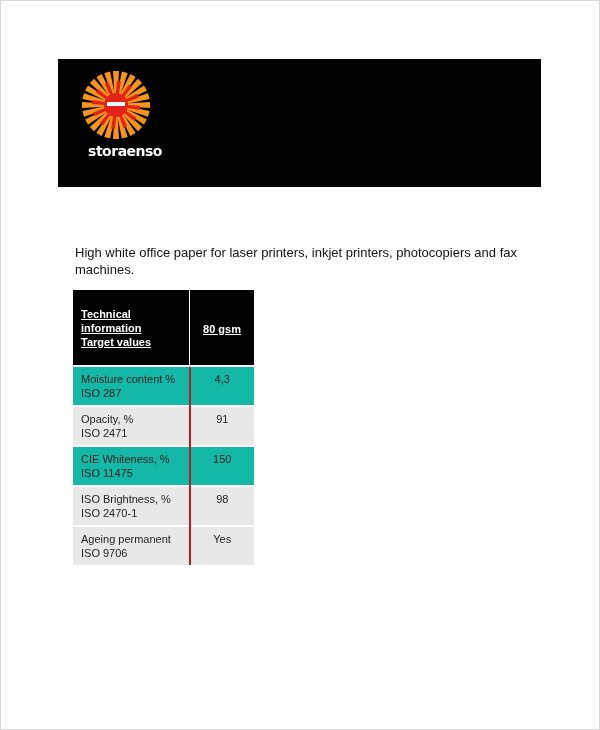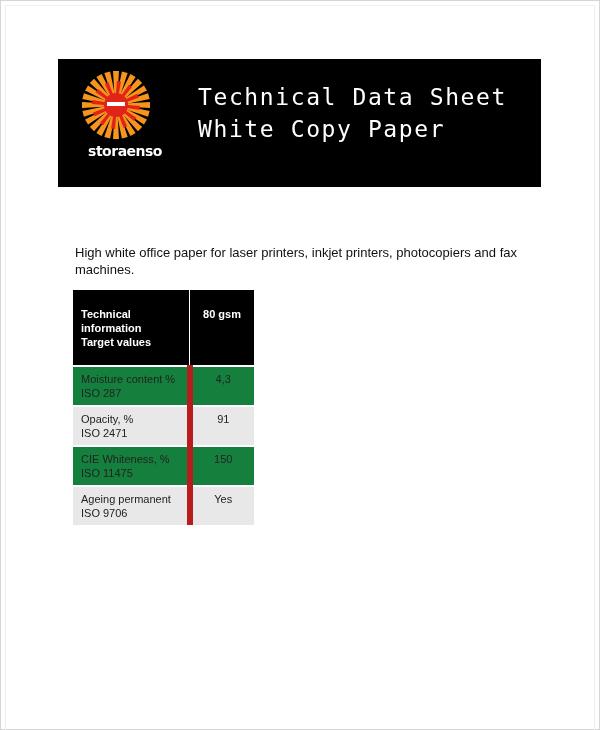--- a/index.html
+++ b/index.html
@@ -5,25 +5,25 @@
     html, body { margin:0; padding:0; background:#ffffff; }
     body { width:600px; height:730px; position:relative; overflow:hidden; font-family:"Liberation Sans", sans-serif; }
     .page-frame { position:absolute; left:0; top:0; width:598px; height:728px; border:1px solid #d6d6d6; }
     .page-inner { position:absolute; left:5px; top:5px; width:588px; height:724px; border-left:1px solid #f0f0f0; border-right:1px solid #f0f0f0; border-top:1px solid #f0f0f0; }
     .banner { position:absolute; left:58px; top:59px; width:483px; height:128px; background:#000; }
     .logo { position:absolute; left:12px; top:10px; width:90px; height:100px; }
     .logo-text { position:absolute; left:0px; top:74px; width:92px; text-align:right; color:#fff; font-family:"DejaVu Sans", sans-serif; font-size:14px; font-weight:bold; letter-spacing:-0.5px; }
     .title { position:absolute; left:140px; top:22px; color:#fff; font-family:"DejaVu Sans Mono", monospace; font-size:23px; line-height:32px; letter-spacing:1.6px; white-space:pre; }
     .desc { position:absolute; left:75px; top:244px; width:460px; font-size:13px; line-height:17px; color:#111; }
     table.spec { position:absolute; left:73px; top:290px; border-collapse:collapse; width:181px; font-size:11px; line-height:14px; }
-    table.spec th { background:#000; color:#fff; font-weight:bold; text-align:left; vertical-align:top; padding:17px 6px 16px 8px; }
-    table.spec th.val { text-align:center; padding:17px 4px 0 4px; width:56px; border-left:1px solid #fff; }
+    table.spec th { background:#000; color:#fff; font-weight:bold; text-align:left; vertical-align:top; padding:17px 6px 16px 8px;text-decoration:underline; }
+    table.spec th.val { text-align:center; padding:32px 4px 0 4px; width:56px; border-left:1px solid #fff; }
     table.spec td { vertical-align:top; padding:5px 6px 5px 8px; color:#222; border-top:2px solid #fff; }
-    table.spec td.val { text-align:center; border-left:6px solid #b91c1c; padding:5px 4px; }
-    table.spec tr.odd td { background:#15803d; }
+    table.spec td.val { text-align:center; border-left:2px solid #b91c1c; padding:5px 4px; }
+    table.spec tr.odd td { background:#14b8a6; }
     table.spec tr.even td { background:#e8e8e8; }
   </style>
 </head>
 <body>
 
 <div class="page-frame"></div>
 <div class="page-inner"></div>
 
 <div class="banner">
   <div class="logo">
@@ -68,22 +68,20 @@
           <polygon points="-2,-24 2,-24 1,0 -1,0" transform="rotate(277)"></polygon>
           <polygon points="-2,-24 2,-24 1,0 -1,0" transform="rotate(307)"></polygon>
           <polygon points="-2,-24 2,-24 1,0 -1,0" transform="rotate(337)"></polygon>
         </g>
         <circle r="12" fill="#e2231a"></circle>
         <rect x="-9" y="-3" width="18" height="4" fill="#ffffff"></rect>
       </g>
     </svg>
     <div class="logo-text">storaenso</div>
   </div>
-  <div class="title"><span>Technical Data Sheet</span>
-<span>White Copy Paper</span></div>
 </div>
 
 <div class="desc">High white office paper for laser printers, inkjet printers, photocopiers and fax machines.</div>
 
 <table class="spec">
   <thead>
     <tr>
       <th>
         <div>Technical</div>
         <div>information</div>
@@ -109,19 +107,26 @@
     </tr>
     <tr class="odd">
       <td>
           <div>CIE Whiteness, %</div>
           <div>ISO 11475</div>
         </td>
       <td class="val">150</td>
     </tr>
     <tr class="even">
       <td>
+          <div>ISO Brightness, %</div>
+          <div>ISO 2470-1</div>
+        </td>
+      <td class="val">98</td>
+    </tr>
+    <tr class="even">
+      <td>
           <div>Ageing permanent</div>
           <div>ISO 9706</div>
         </td>
       <td class="val">Yes</td>
     </tr>
   </tbody>
 </table>
 
 </body></html>

